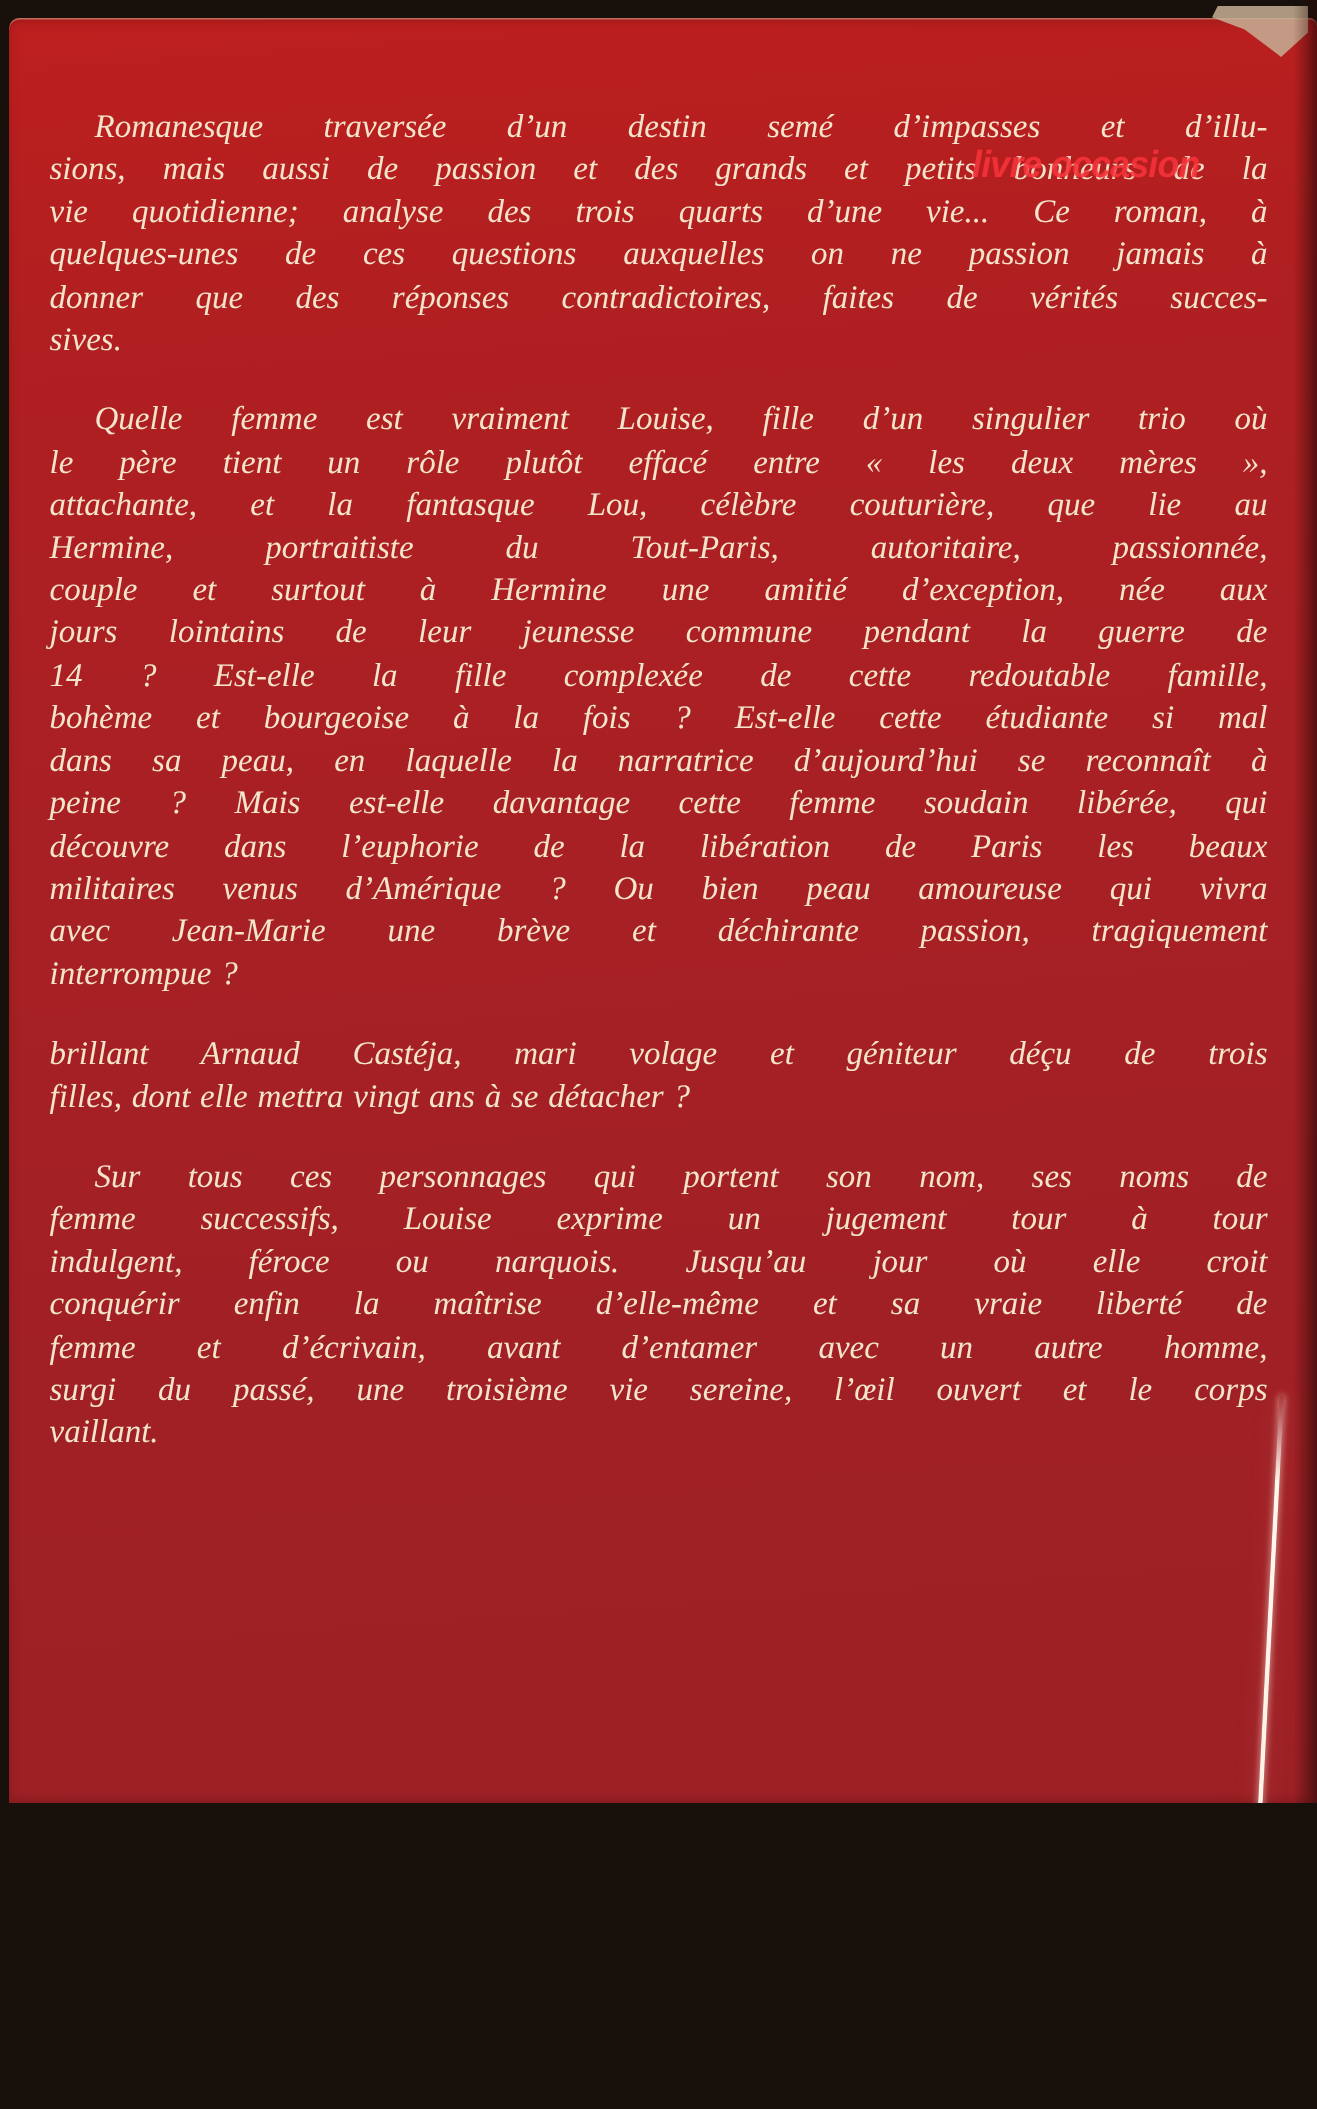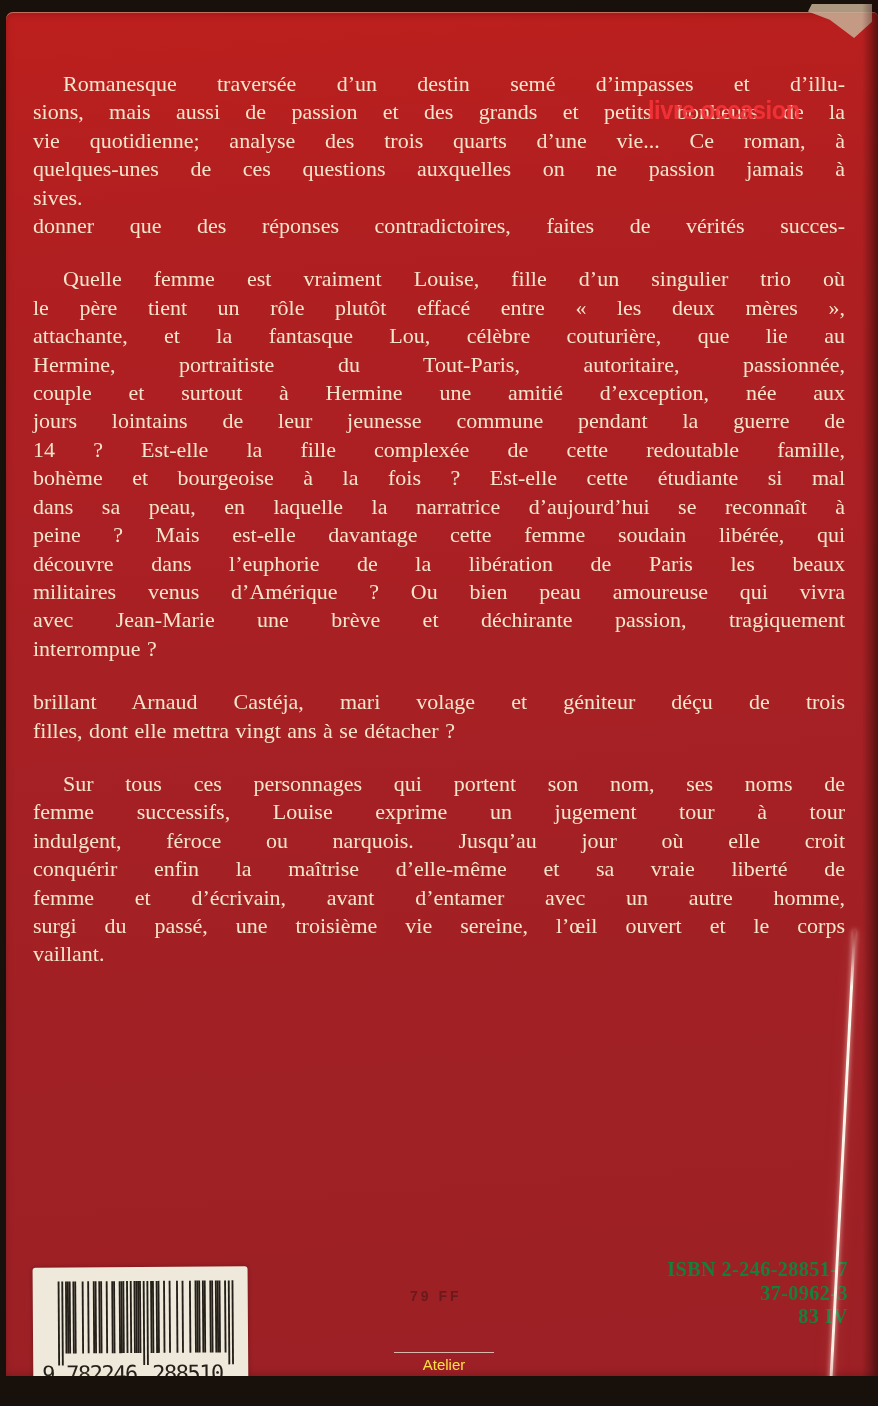--- a/index.html
+++ b/index.html
@@ -1,17 +1,17 @@
 <!DOCTYPE html>
 <html><head>
 <meta charset="utf-8">
 <style>
   html,body{margin:0;padding:0;background:#17100b;}
-  .scene{position:relative;width:878px;height:1376px;background:#17100b;overflow:hidden;
-         font-family:"Liberation Serif", serif;}
+  .scene{position:relative;width:878px;height:1202px;background:#17100b;overflow:hidden;
+         font-family:"Liberation Serif", serif;font-style:italic;}
   
   .cover{position:absolute;left:6px;right:0;top:12px;bottom:0;
          background:linear-gradient(176deg,#bd1f1e 0%,#b01f21 18%,#a82024 45%,#a02025 75%,#9c2025 100%);
          border-radius:7px 5px 0 0;
          box-shadow:inset 0 1px 0 rgba(235,210,180,.45), inset -2px 0 8px rgba(40,8,6,.35);}
   .edge-shade-right{position:absolute;right:0;top:0;bottom:0;width:16px;
          background:linear-gradient(to right,rgba(45,10,8,0),rgba(40,9,7,.55));}
   .corner-chip{position:absolute;left:808px;top:4px;width:64px;height:34px;background:#c7b096;
          clip-path:polygon(6% 0,100% 0,100% 52%,72% 100%,34% 46%,0 22%);opacity:.85;}
   
@@ -57,22 +57,22 @@
 <div class="scene">
 
   <div class="cover"></div>
 
   <div class="textblock">
       <div class="para">
         <div class="line first">Romanesque traversée d’un destin semé d’impasses et d’illu-</div>
         <div class="line">sions, mais aussi de passion et des grands et petits bonheurs de la</div>
         <div class="line">vie quotidienne; analyse des trois quarts d’une vie... Ce roman, à</div>
         <div class="line">quelques-unes de ces questions auxquelles on ne passion jamais à</div>
+        <div class="line">donner que des réponses contradictoires, faites de vérités succes-</div>
         <div class="line end">sives.</div>
-        <div class="line">donner que des réponses contradictoires, faites de vérités succes-</div>
       </div>
       <div class="para">
         <div class="line first">Quelle femme est vraiment Louise, fille d’un singulier trio où</div>
         <div class="line">le père tient un rôle plutôt effacé entre « les deux mères »,</div>
         <div class="line">attachante, et la fantasque Lou, célèbre couturière, que lie au</div>
         <div class="line">Hermine, portraitiste du Tout-Paris, autoritaire, passionnée,</div>
         <div class="line">couple et surtout à Hermine une amitié d’exception, née aux</div>
         <div class="line">jours lointains de leur jeunesse commune pendant la guerre de</div>
         <div class="line">14 ? Est-elle la fille complexée de cette redoutable famille,</div>
         <div class="line">bohème et bourgeoise à la fois ? Est-elle cette étudiante si mal</div>

